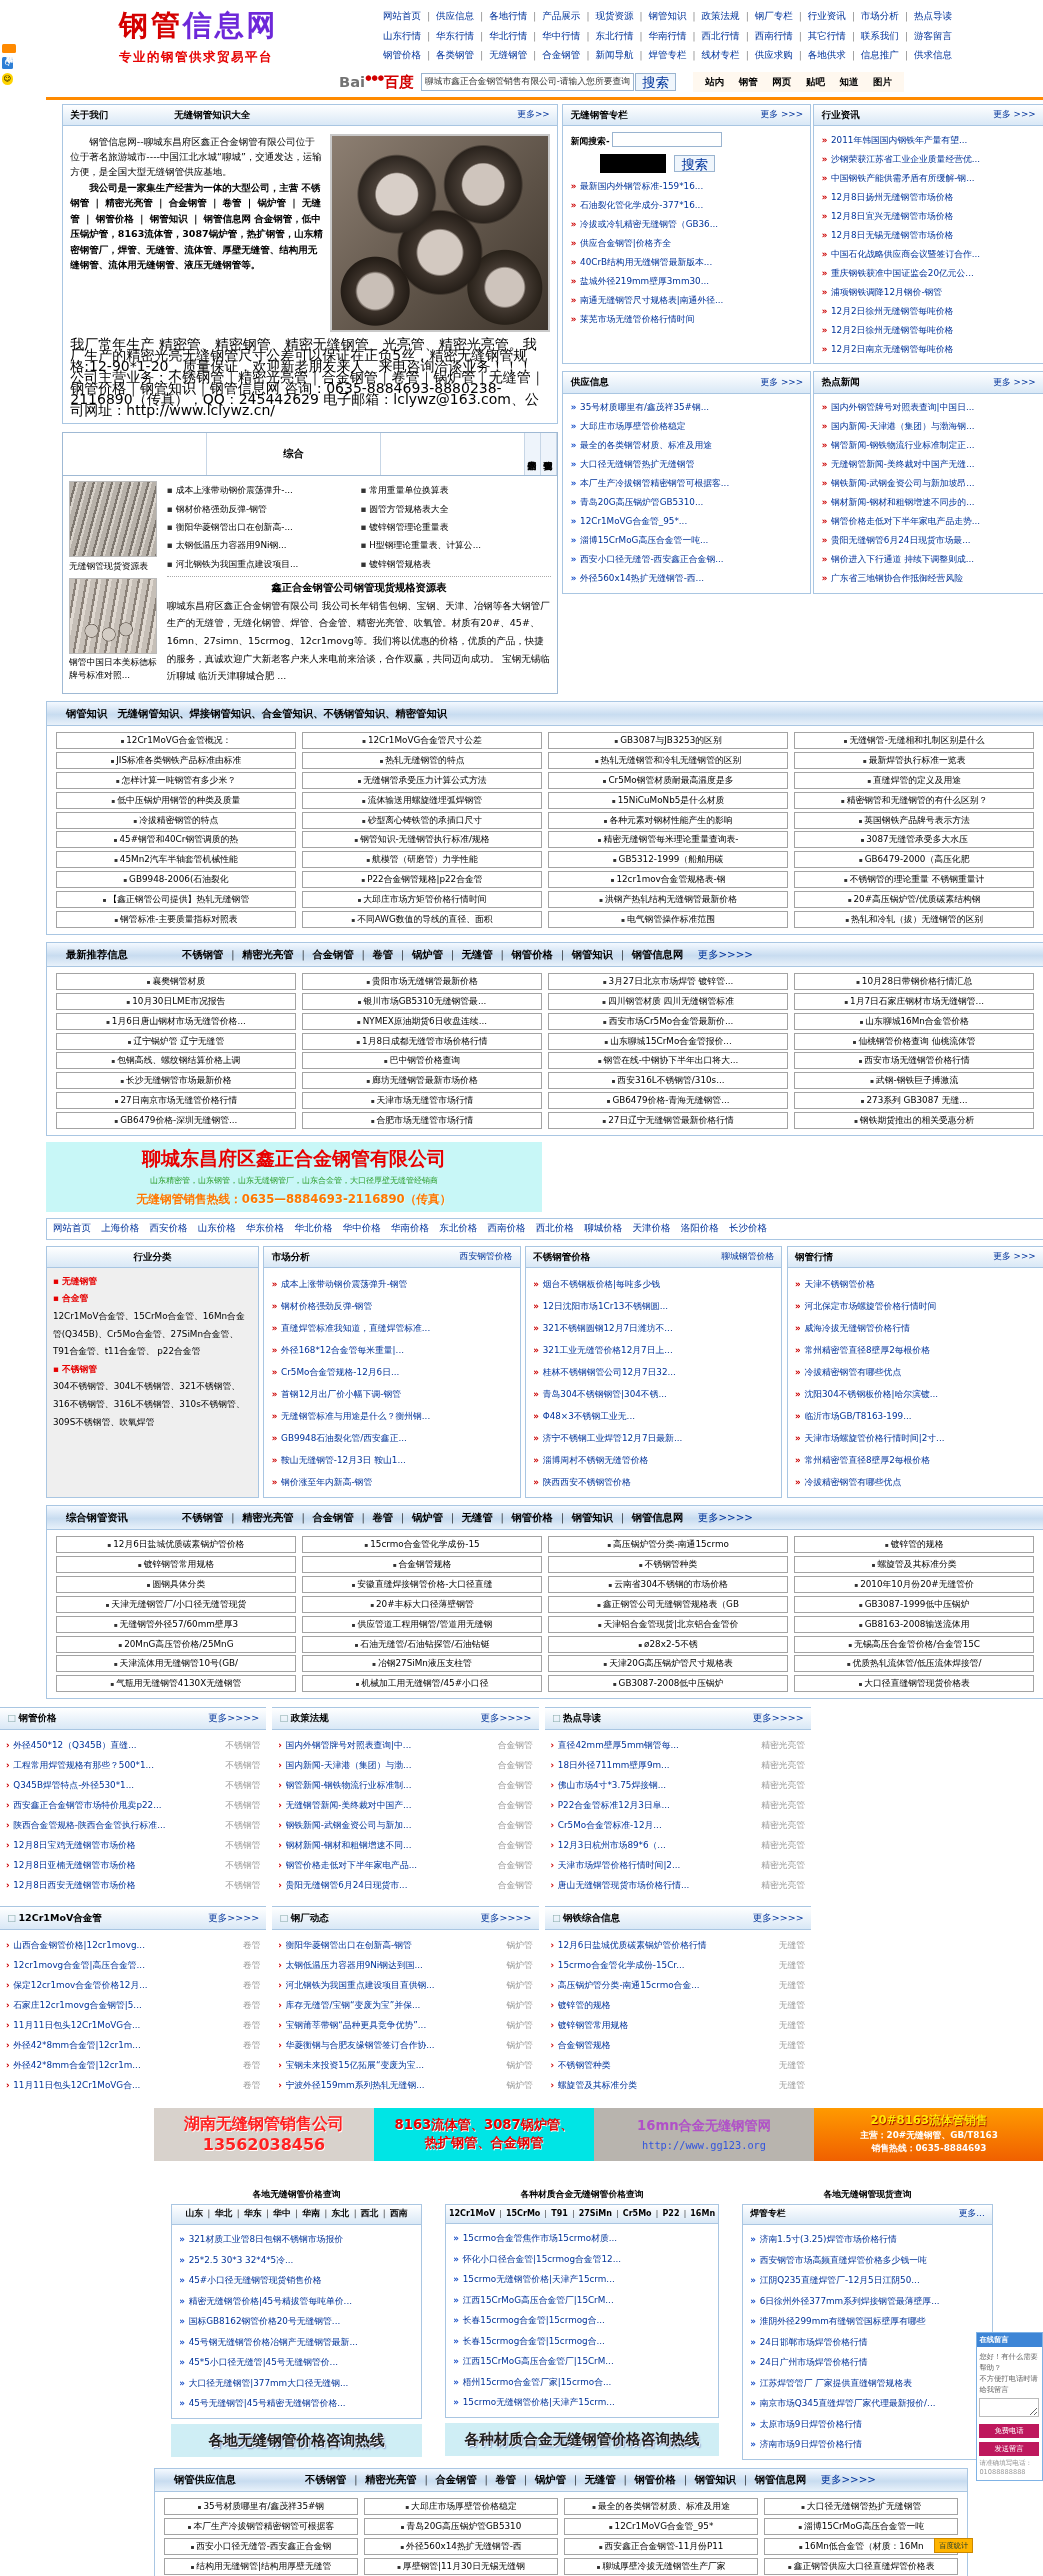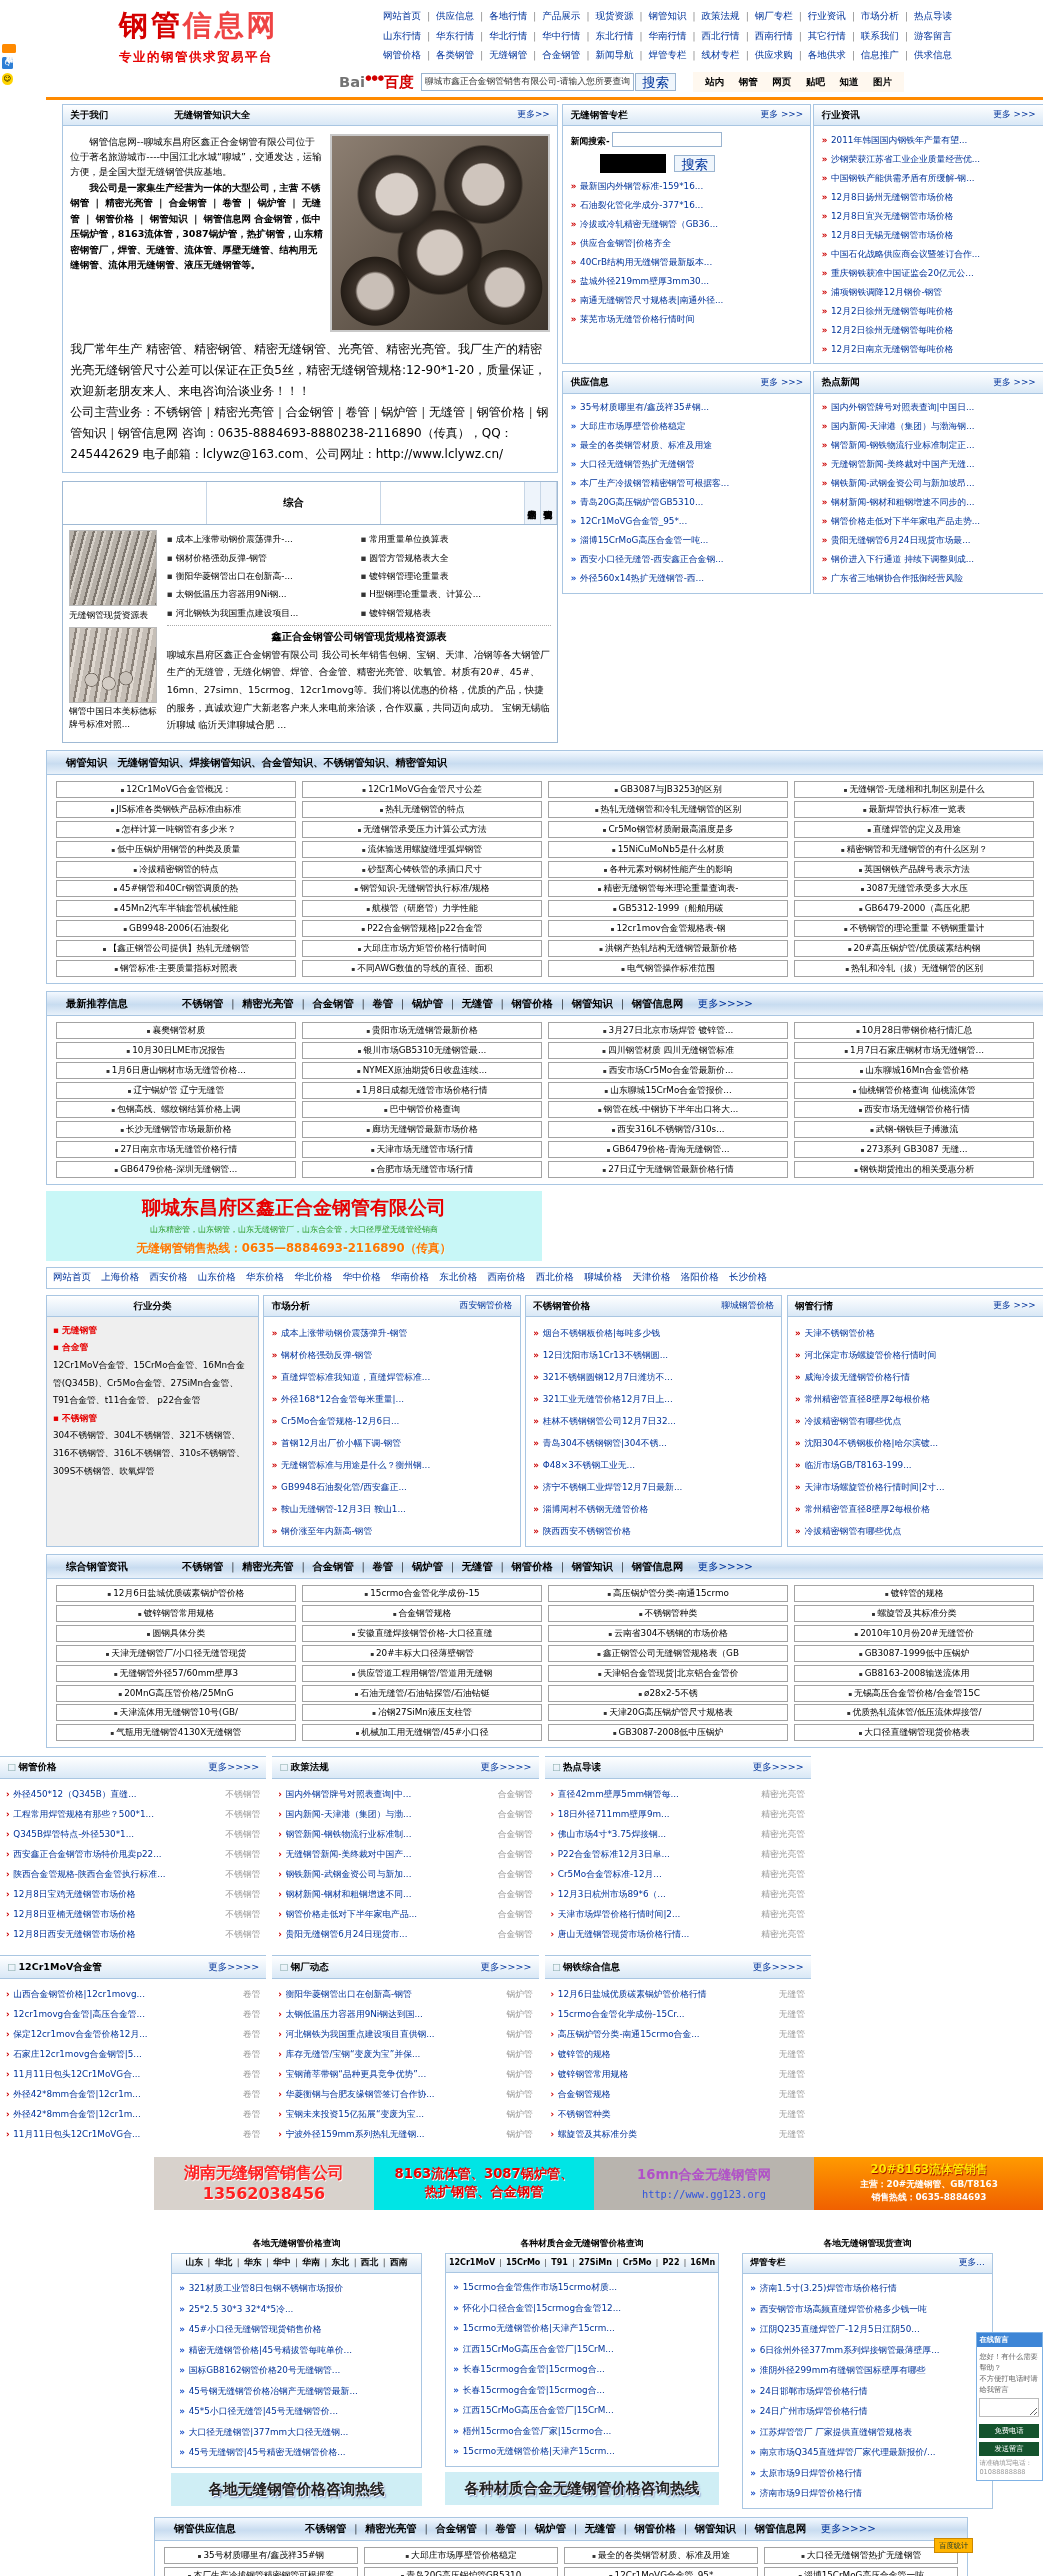--- a/index.html
+++ b/index.html
@@ -10,21 +10,21 @@
   .float-left { position:absolute; left:1.5px; top:44px; width:13.2px; }
   .fl-tab { background:#ff8a00; color:#fff; writing-mode:vertical-rl; font-size:8px; padding:4.4px 1.5px; border-radius:1.5px; text-align:center; }
   .fl-qq { width:11.7px; height:11.7px; background:#2e7fd6; color:#fff; font-size:7.3px; text-align:center; line-height:11.7px; margin-top:4.4px; border-radius:1.5px; }
   .fl-smile { width:11.7px; height:11.7px; background:#ffd400; border-radius:50%; text-align:center; line-height:11px; font-size:7.3px; margin-top:4.4px; }
 
   
   .header { display:flex; padding:5.9px 0 0 73px; }
   .logo-block { width:264px; }
   .logo { font-size:29px; font-weight:bold; letter-spacing:2.9px; }
   .logo .l1 { color:#d40000; }
-  .logo .l2 { color:#ef4444;margin-top:12px; }
+  .logo .l2 { color:#6d28d9;margin-top:12px; }
   .tagline { color:#e60000; font-weight:bold; font-size:12.5px; margin-top:2.9px; letter-spacing:1.5px; }
   .topnav { flex:1; padding-top:4.4px; }
   .topnav ul { list-style:none; margin-bottom:6.6px; }
   .topnav li { display:inline; color:#00339a; font-size:9.5px; }
   .topnav li + li::before { content:"｜"; color:#666; margin:0 2.9px; }
   .search-strip { display:flex; align-items:center; margin:2.9px 0 0 293px; }
   .baidu-logo { font-weight:bold; font-size:14.7px; margin-right:7.3px; }
   .baidu-logo .b1 { color:#737373; }
   .baidu-logo .b2 { color:#d20000; }
   .baidu-dots { color:#d20000; font-size:7.3px; vertical-align:top; }
@@ -53,21 +53,21 @@
   .about-text { flex:1; }
   .about-text p { text-indent:2em; }
   .about-text .links-strong { font-weight:bold; }
   .pipe-img { width:220px; height:198px; border:2.2px solid #c9c9c9; background:
       radial-gradient(circle at 30% 30%, #d8cfc8 20.5px, #4a4038 22px, #2d2620 38px, transparent 40px),
       radial-gradient(circle at 70% 25%, #cfc5bd 20.5px, #463c34 22px, #2a231d 38px, transparent 40px),
       radial-gradient(circle at 50% 60%, #d3c9c1 22px, #40362e 24px, #261f19 41px, transparent 43px),
       radial-gradient(circle at 20% 80%, #c9bfb7 17.6px, #3c322a 20px, #231c16 34px, transparent 35px),
       radial-gradient(circle at 80% 78%, #cec4bc 19px, #443a32 21px, #282119 37px, transparent 38px),
       linear-gradient(135deg,#8d7f72,#5d5247 60%,#3e352c); }
-  .about-contact { padding:0 7.3px 7.3px; font-size:12px; line-height:21px; }
+  .about-contact { padding:0 7.3px 7.3px; font-size:14px; line-height:11px; }
 
   
   .comp-tabs { display:flex; border:0.7px solid #9fb9d4; border-bottom:none; height:43px; }
   .comp-tabs .ct-cell { flex:1; border-right:0.7px solid #c7d6e6; }
   .comp-tabs .ct-main { flex:1.2; display:flex; align-items:center; justify-content:center; font-weight:bold; font-size:10.3px; border-right:0.7px solid #c7d6e6; }
   .vtab { width:16px; writing-mode:vertical-rl; text-orientation:upright; font-weight:bold; font-size:8.8px; display:flex; align-items:center; justify-content:center; background:#eef4fb; border-right:0.7px solid #c7d6e6; cursor:pointer; }
   .comp-body { border:0.7px solid #9fb9d4; padding:5.9px; display:flex; gap:5.9px; }
   .comp-imgs { width:92px; }
   .thumb { width:88px; height:76px; border:0.7px solid #bbb; }
   .thumb.rods { background:repeating-linear-gradient(105deg,#b8b2aa 0 4.4px,#7d766e 4.4px 6.6px,#d8d2ca 6.6px 8.8px); }
@@ -162,21 +162,21 @@
   .qbanner { margin-top:4.4px; background:#cfeef5; text-align:center; font-size:14.7px; font-weight:bold; color:#222; padding:7.3px 0; text-shadow:0.7px 0.7px 0 #fff,1.5px 1.5px 1.5px #89c; }
 
   
   .central { width:814px; margin-left:108px; }
 
   
   .float-right { position:absolute; right:1.5px; top:2332px; width:67px; border:0.7px solid #7fb2e5; background:#fff; font-size:7.3px; }
   .fr-hd { background:#3d85d6; color:#fff; padding:2.2px 2.9px; font-weight:bold; }
   .fr-body { padding:3.7px 2.9px; color:#666; line-height:11px; }
   .fr-input { width:100%; height:19px; border:0.7px solid #bbb; margin-top:2.9px; }
-  .fr-btn { display:block; width:100%; background:#14532d; color:#fff; border:none; margin-top:3.7px; padding:2.2px 0; cursor:pointer; font-size:7.3px; }
+  .fr-btn { display:block; width:100%; background:#be185d; color:#fff; border:none; margin-top:3.7px; padding:2.2px 0; cursor:pointer; font-size:7.3px; }
   .fr-note { color:#999; margin-top:2.9px; font-size:6.6px; line-height:8.8px; }
   .stat-badge { position:absolute; right:71px; top:2538px; background:#ffb400; border:0.7px solid #c80; color:#133; font-size:7.3px; padding:1.5px 3.7px; cursor:pointer; }
 </style>
 </head>
 <body>
 
 <aside class="float-left">
   <div class="fl-tab">在线客服</div>
   <div class="fl-qq">Q</div>
   <div class="fl-smile">☺</div>

